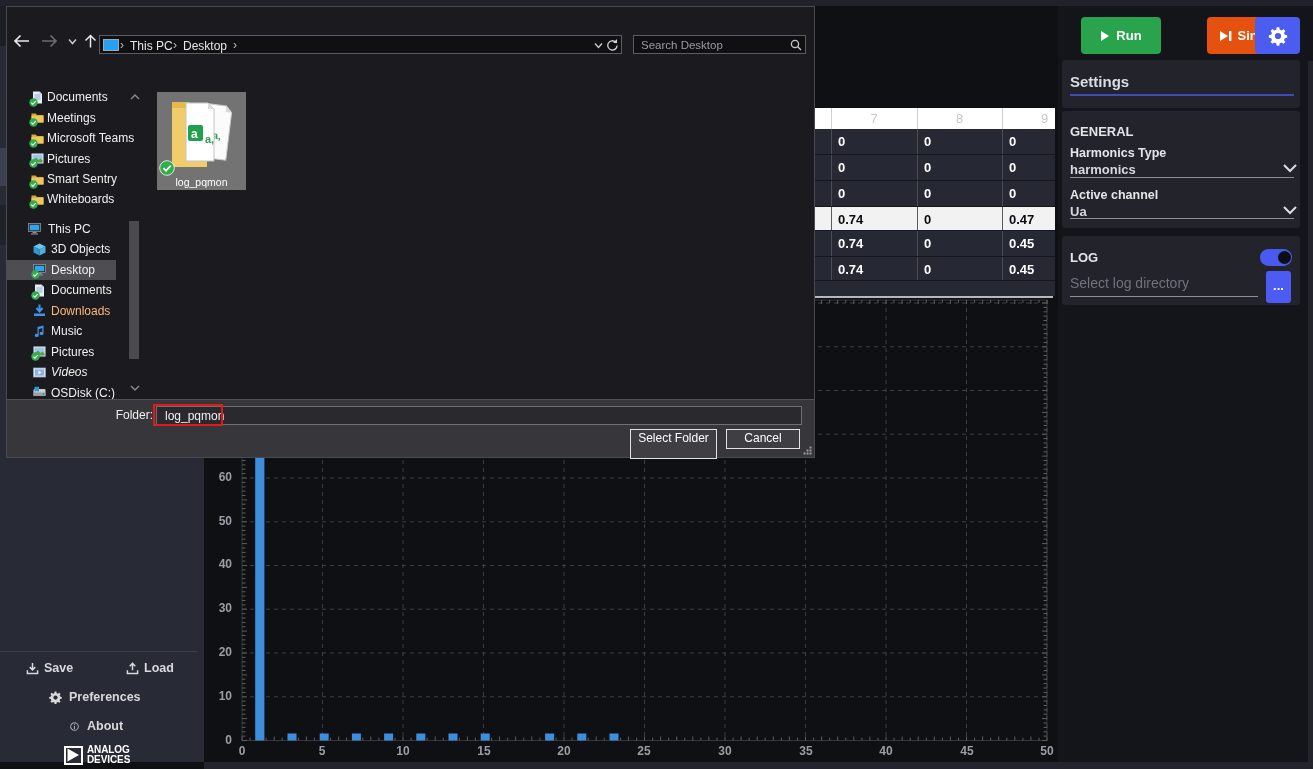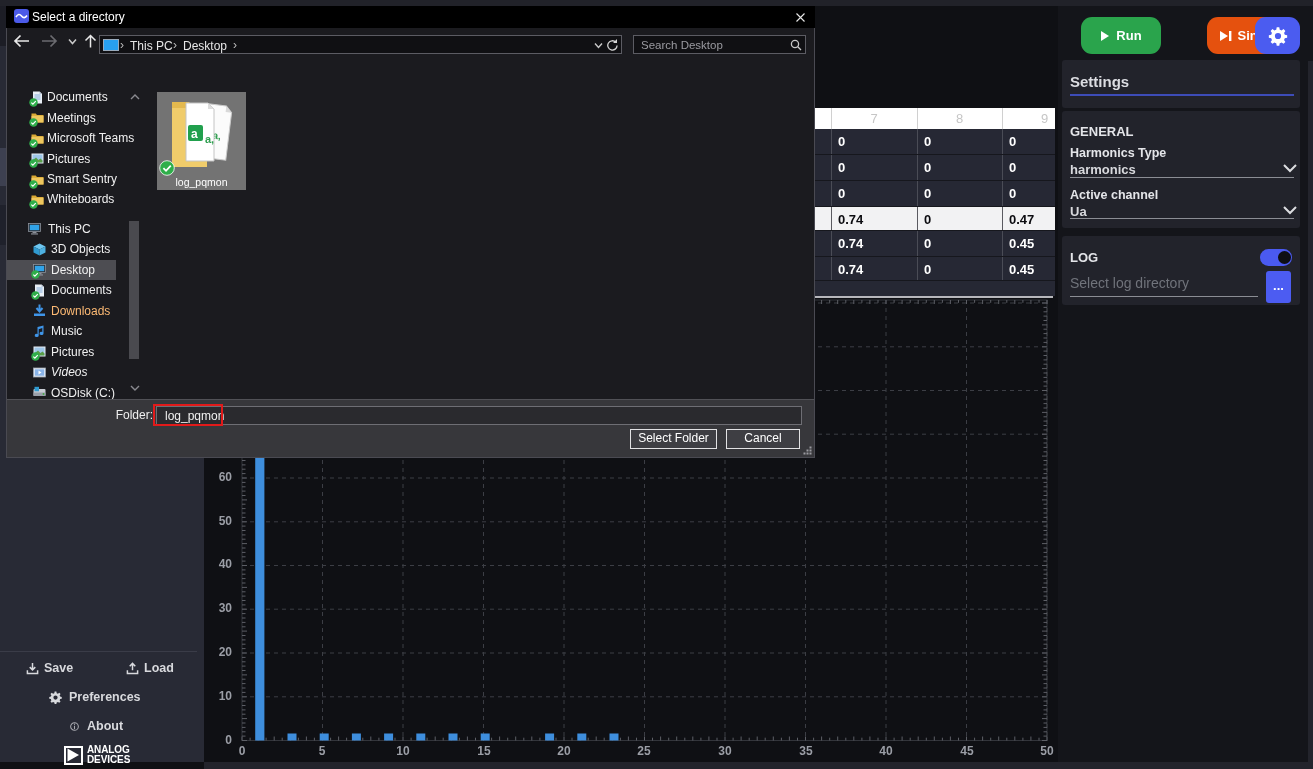--- a/index.html
+++ b/index.html
@@ -3,21 +3,21 @@
 <meta charset="utf-8">
 <style>
   * { margin:0; padding:0; box-sizing:border-box; }
   html,body { width:1313px; height:769px; overflow:hidden; background:#0f1014; font-family:"Liberation Sans",sans-serif; }
   .abs { position:absolute; }
   #app { position:relative; width:1313px; height:769px; background:#0f1014; }
   .ylab { color:#9b9ea6; font-size:12px; font-weight:bold; text-align:right; width:30px; }
   .xlab { color:#9b9ea6; font-size:12px; font-weight:bold; text-align:center; }
   .thead { top:3px; color:#c6c6c6; font-size:13px; text-align:center; }
   .tcell { top:5px; font-size:13px; font-weight:bold; }
-  .btn { display:flex; align-items:center; justify-content:center; color:#fff; font-size:13px; font-weight:bold; border-radius:11px; }
+  .btn { display:flex; align-items:center; justify-content:center; color:#fff; font-size:13px; font-weight:bold; border-radius:4px; }
   .card { background:#22232b; border-radius:3px; }
   .lbl { color:#e4e5e9; font-size:12.5px; font-weight:bold; }
   .val { color:#d8d9dd; font-size:13px; font-weight:bold; }
   .sbtn { display:flex; align-items:center; color:#d8d9dd; font-size:12.5px; font-weight:bold; }
   .crumb { color:#bbb; font-size:12px; }
   .ctext { color:#e6e6e6; font-size:12px; }
   .wbtn { background:#3e3e43; border:1.5px solid #e2e2e4; color:#fff; font-size:12px; text-align:center; line-height:17px; }
 </style>
 </head>
 <body>
@@ -202,30 +202,20 @@
  <div class="abs" style="left:8px;top:39px;font-size:14px;color:#70737b;">Select log directory</div>
  <div class="abs" style="left:8px;top:60px;width:188px;height:1px;background:#8b8d94"></div>
  <div class="abs" style="left:204px;top:35px;width:25px;height:32px;background:#4c5cf2;border-radius:3px;color:#fff;text-align:center;font-weight:bold;font-size:13px;line-height:29px;">...</div>
 </div>
     </div>
 
   <div class="abs" style="left:204px;top:762px;width:1109px;height:7px;background:#23242c"></div>
 
   <div id="dialog">
       <div class="abs" style="left:6px;top:6px;width:809px;height:452px;background:#1b1b1f;border:1px solid #4a4a52;">
-        <div class="abs" style="left:-1px;top:-1px;width:809px;height:22px;background:#000;">
- <div class="abs" style="left:8px;top:3px;width:15px;height:14px;background:#4b5ae8;border-radius:3px;">
-   <svg width="15" height="14" viewBox="0 0 15 14">
-              <path d="M2 8 Q4.7 3.5 7.5 7 T13 6.5" stroke="#fff" stroke-width="1.6" fill="none"></path>
-            </svg></div>
- <div class="abs" style="left:26px;top:4px;font-size:12px;color:#fff;">Select a directory</div>
- <svg class="abs" style="left:790px;top:7px;" width="9" height="9" viewBox="0 0 9 9">
-            <path d="M0.5 0.5 L8.5 8.5 M8.5 0.5 L0.5 8.5" stroke="#e8e8e8" stroke-width="1.1"></path>
-          </svg>
-</div>
         <div class="abs" style="left:0px;top:21px;width:807px;height:27px;background:#1b1b1f;">
  <svg class="abs" style="left:6px;top:6px" width="17" height="14" viewBox="0 0 17 14">
             <path d="M16 7 H2 M7.5 1.5 L2 7 L7.5 12.5" stroke="#e9e9e9" stroke-width="1.7" fill="none"></path>
           </svg>
  <svg class="abs" style="left:34px;top:6px" width="17" height="14" viewBox="0 0 17 14">
             <path d="M1 7 H15 M9.5 1.5 L15 7 L9.5 12.5" stroke="#6b6b70" stroke-width="1.7" fill="none"></path>
           </svg>
  <svg class="abs" style="left:61px;top:10px" width="9" height="7" viewBox="0 0 9 7">
             <path d="M1 1.5 L4.5 5.5 L8 1.5" stroke="#c9c9c9" stroke-width="1.5" fill="none"></path>
           </svg>
@@ -410,21 +400,21 @@
  <div class="abs" style="left:0;top:84px;width:89px;text-align:center;font-size:10.5px;color:#fff;">log_pqmon</div>
 </div>
         </div>
         <div id="dlg-footer">
           <div class="abs" style="left:0;top:392px;width:807px;height:58px;background:#37373b;border-top:1px solid #515156;">
  <div class="abs" style="left:86px;top:8px;width:60px;text-align:right;font-size:12px;color:#f0f0f0;">Folder:</div>
  <div class="abs" style="left:149px;top:6px;width:646px;height:19px;background:#2a2a2e;border:1px solid #6e6e74;">
    <div class="abs" style="left:8px;top:2px;font-size:12px;color:#f0f0f0;">log_pqmon</div>
  </div>
  <div class="abs" style="left:146px;top:4px;width:70px;height:22px;border:2.5px solid #e11a1a;"></div>
- <div class="abs wbtn" style="left:623px;top:29px;width:87px;height:20px;">Select Folder</div>
+ <div class="abs wbtn" style="left:623px;top:29px;width:87px;height:30px;">Select Folder</div>
  <div class="abs wbtn" style="left:719px;top:29px;width:74px;height:20px;">Cancel</div>
  <svg class="abs" style="left:796px;top:46px" width="9" height="9" viewBox="0 0 9 9">
   <g fill="#9a9aa0">
                 <rect x="6.5" y="0.5" width="2" height="2"></rect>
                 <rect x="3.5" y="3.5" width="2" height="2"></rect>
                 <rect x="6.5" y="3.5" width="2" height="2"></rect>
                 <rect x="0.5" y="6.5" width="2" height="2"></rect>
                 <rect x="3.5" y="6.5" width="2" height="2"></rect>
                 <rect x="6.5" y="6.5" width="2" height="2"></rect>
               </g>

